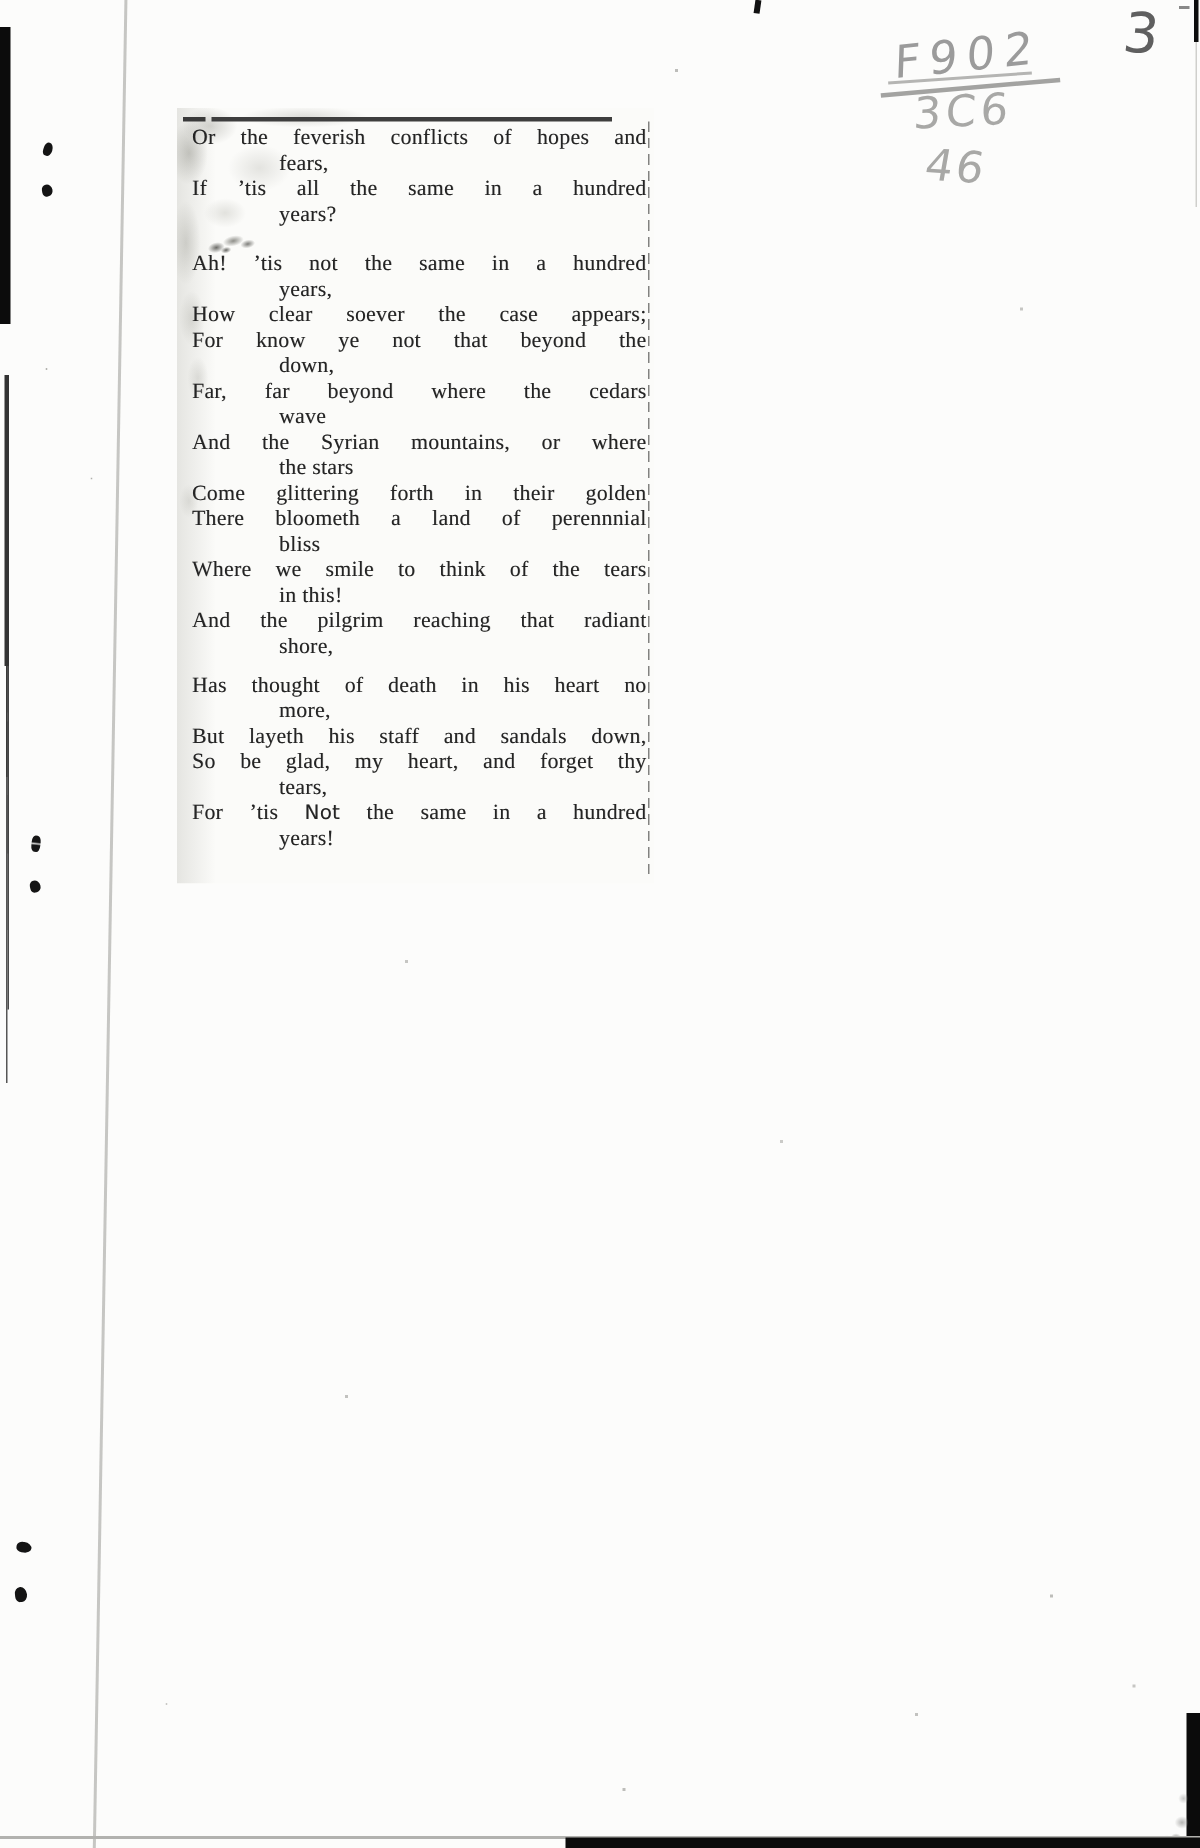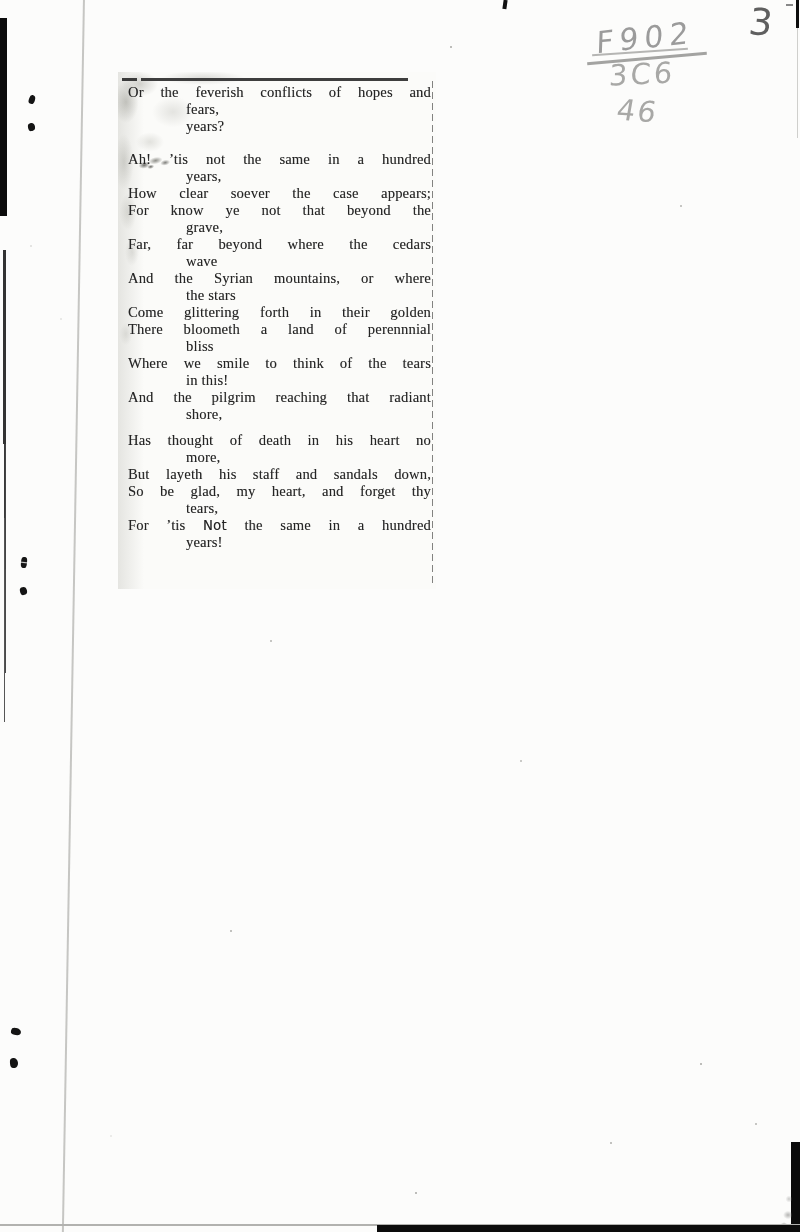--- a/index.html
+++ b/index.html
@@ -123,26 +123,27 @@
   </div>
 
   <div class="clipping">
     <div class="rule-dash"></div>
     <div class="rule-main"></div>
     <div class="col-rule"></div>
     <div class="smudge"></div>
     <div class="poem">
         <div class="pl full"><span>Or the feverish conflicts of hopes and</span></div>
         <div class="pl ind"><span>fears,</span></div>
+        <div class="pl full"><span>If ’tis all the same in a hundred</span></div>
         <div class="pl ind"><span>years?</span></div>
         <div class="pl full br-stanza"><span>Ah! ’tis not the same in a hundred</span></div>
         <div class="pl ind"><span>years,</span></div>
         <div class="pl full"><span>How clear soever the case appears;</span></div>
         <div class="pl full"><span>For know ye not that beyond the</span></div>
-        <div class="pl ind"><span>grave,</span></div>
+        <div class="pl ind"><span>down,</span></div>
         <div class="pl full"><span>Far, far beyond where the cedars</span></div>
         <div class="pl ind"><span>wave</span></div>
         <div class="pl full"><span>And the Syrian mountains, or where</span></div>
         <div class="pl ind"><span>the stars</span></div>
         <div class="pl full"><span>Come glittering forth in their golden</span></div>
         <div class="pl full"><span>There bloometh a land of perennnial</span></div>
         <div class="pl ind"><span>bliss</span></div>
         <div class="pl full"><span>Where we smile to think of the tears</span></div>
         <div class="pl ind"><span>in this!</span></div>
         <div class="pl full"><span>And the pilgrim reaching that radiant</span></div>

